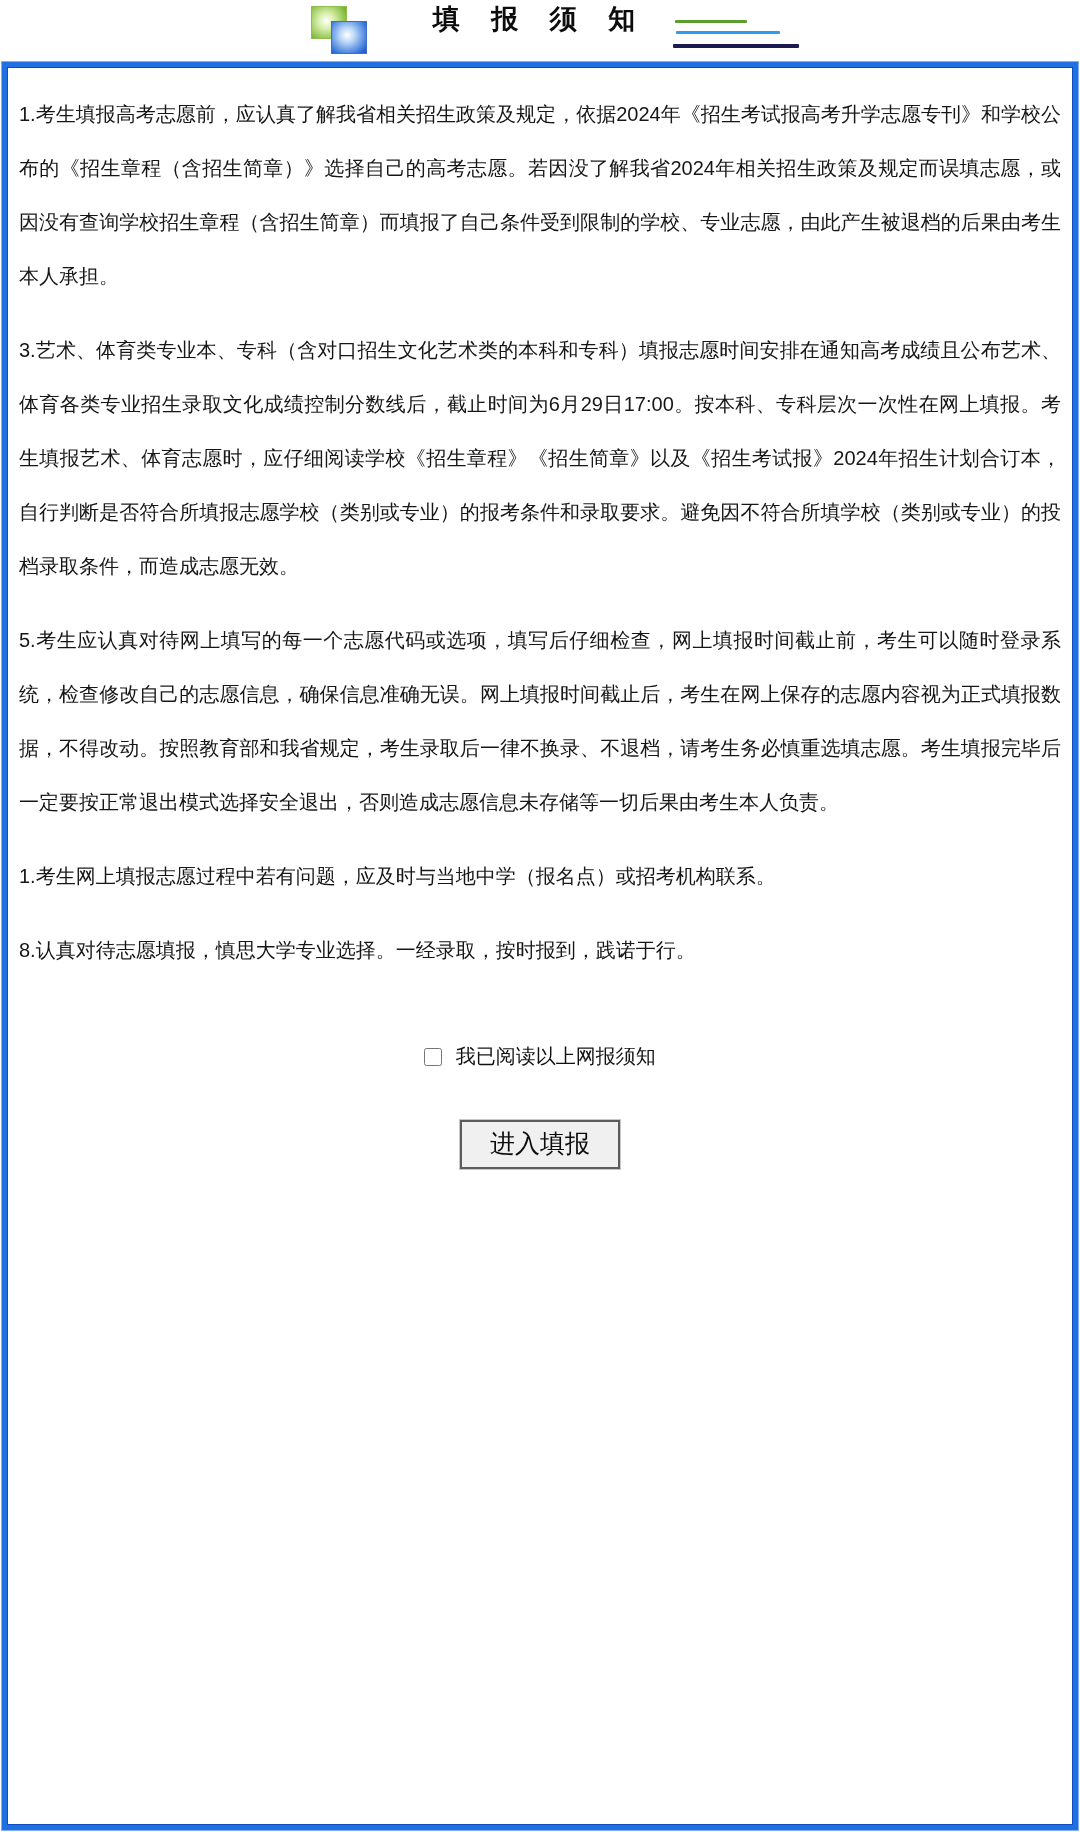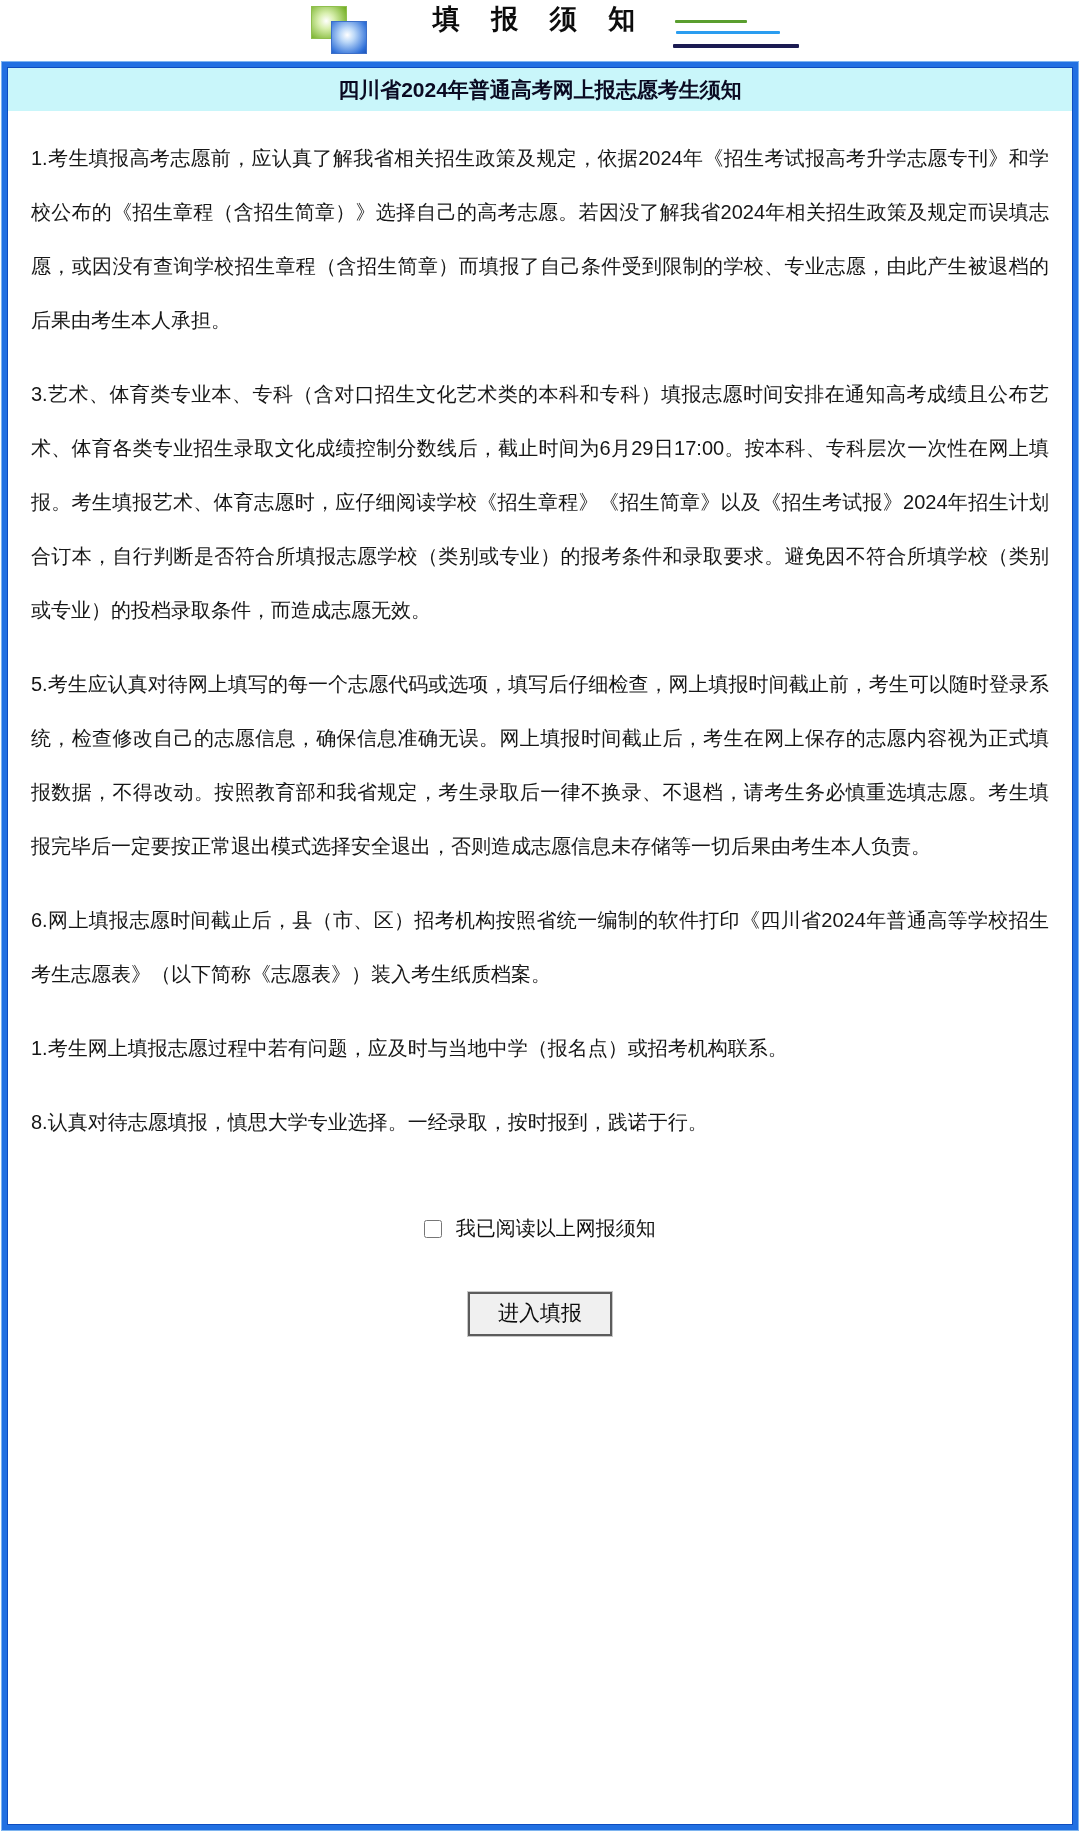--- a/index.html
+++ b/index.html
@@ -45,21 +45,21 @@
     box-sizing:border-box;
     overflow:hidden;
   }
   .panel-title {
     background:#c9f6fa;
     margin:1px;
     padding:8px 0 7px 0;
     text-align:center;
     font-size:21px; font-weight:bold; color:#0a0a22;
   }
-  .content { padding:0 24px; }
+  .content { padding:0 12px; }
   .para {
     font-size:20px;
     line-height:54px;
     color:#161616;
     margin:20px 0;
     text-align:justify;
   }
 
   
   .checkbox-row {
@@ -69,21 +69,21 @@
   }
   .checkbox-row input[type="checkbox"] {
     width:18px; height:18px;
     vertical-align:-3px;
     margin:0 8px 0 0;
     accent-color:#ffffff;
   }
   .button-row { margin-top:50px; text-align:center; }
   .enter-btn {
     font-family:"Liberation Sans", sans-serif;
-    font-size:21px; color:#0c0c0c;
+    font-size:25px; color:#0c0c0c;
     background:#f0f0f0;
     border:2px solid #5c5c5c;
     box-shadow:0 0 0 1px #c8c8c8;
     padding:5px 28px 7px 28px;
     cursor:pointer;
   }
 </style>
 </head>
 <body>
 
@@ -94,26 +94,24 @@
   </div>
   <div class="header-title">填 报 须 知</div>
   <div class="deco-lines">
     <div class="ln ln-green" style="background:#5a9e2f;"></div>
     <div class="ln ln-blue" style="background:#2a9df0;"></div>
     <div class="ln ln-navy" style="background:#1b1b52;"></div>
   </div>
 </div>
 
 <div class="panel">
-  <div class="panel-title">四川省2024年普通高考网上报志愿考生须知</div>
   <div class="content">
     <p class="para">1.考生填报高考志愿前，应认真了解我省相关招生政策及规定，依据2024年《招生考试报高考升学志愿专刊》和学校公布的《招生章程（含招生简章）》选择自己的高考志愿。若因没了解我省2024年相关招生政策及规定而误填志愿，或因没有查询学校招生章程（含招生简章）而填报了自己条件受到限制的学校、专业志愿，由此产生被退档的后果由考生本人承担。</p>
     <p class="para">3.艺术、体育类专业本、专科（含对口招生文化艺术类的本科和专科）填报志愿时间安排在通知高考成绩且公布艺术、体育各类专业招生录取文化成绩控制分数线后，截止时间为6月29日17:00。按本科、专科层次一次性在网上填报。考生填报艺术、体育志愿时，应仔细阅读学校《招生章程》《招生简章》以及《招生考试报》2024年招生计划合订本，自行判断是否符合所填报志愿学校（类别或专业）的报考条件和录取要求。避免因不符合所填学校（类别或专业）的投档录取条件，而造成志愿无效。</p>
     <p class="para">5.考生应认真对待网上填写的每一个志愿代码或选项，填写后仔细检查，网上填报时间截止前，考生可以随时登录系统，检查修改自己的志愿信息，确保信息准确无误。网上填报时间截止后，考生在网上保存的志愿内容视为正式填报数据，不得改动。按照教育部和我省规定，考生录取后一律不换录、不退档，请考生务必慎重选填志愿。考生填报完毕后一定要按正常退出模式选择安全退出，否则造成志愿信息未存储等一切后果由考生本人负责。</p>
-    <p class="para">6.网上填报志愿时间截止后，县（市、区）招考机构按照省统一编制的软件打印《四川省2024年普通高等学校招生考生志愿表》（以下简称《志愿表》）装入考生纸质档案。</p>
     <p class="para">1.考生网上填报志愿过程中若有问题，应及时与当地中学（报名点）或招考机构联系。</p>
     <p class="para">8.认真对待志愿填报，慎思大学专业选择。一经录取，按时报到，践诺于行。</p>
 
     <div class="checkbox-row">
       <input type="checkbox" id="readNotice" style="">
       <label for="readNotice">我已阅读以上网报须知</label>
     </div>
 
     <div class="button-row">
       <button class="enter-btn">进入填报</button>

